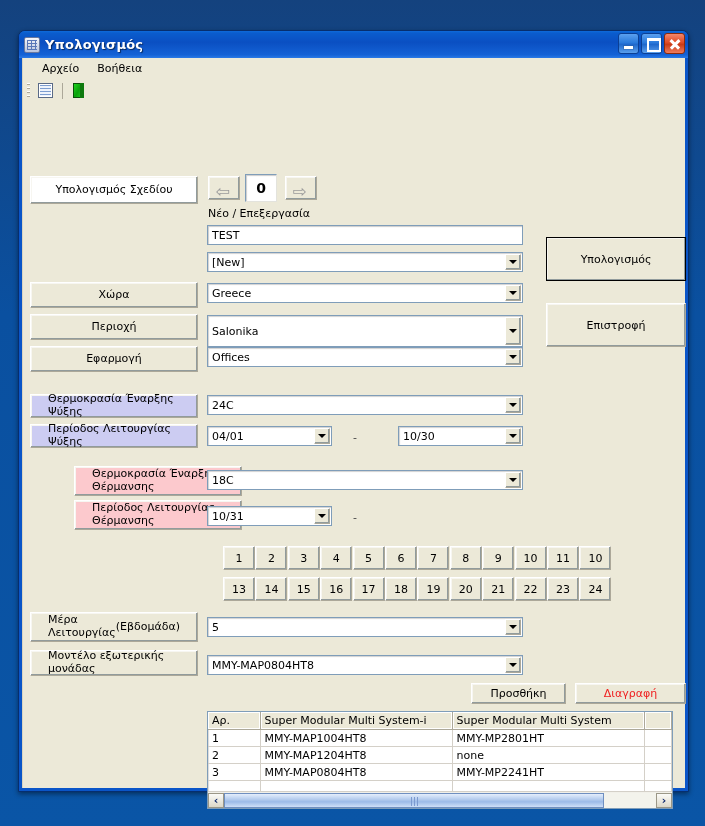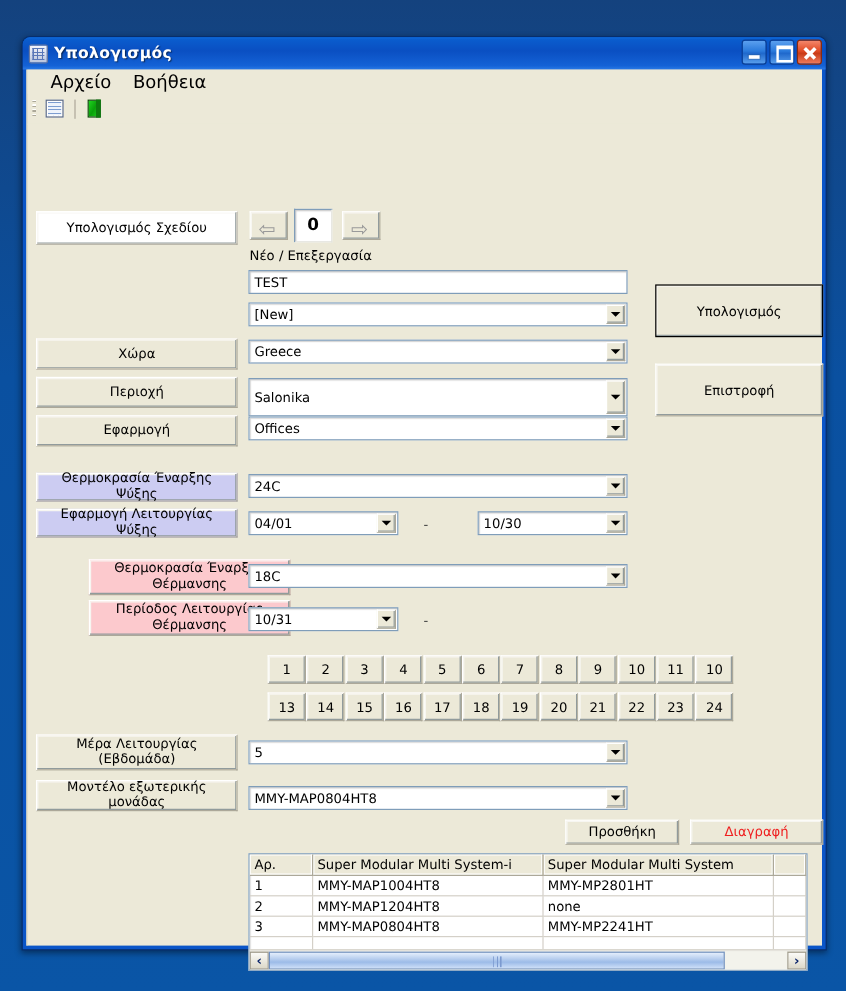--- a/index.html
+++ b/index.html
@@ -91,21 +91,21 @@
     height: calc(100% - 27px);
     position: relative;
     border-left: 1px solid #d9d4c0;
   }
 
   
   #menubar {
     height: 20px;
     display: flex; align-items: center;
     padding-left: 10px;
-    font-size: 15px; color: #000;
+    font-size: 11px; color: #000;
     background: #ece9d8;
   }
   .menu-item { padding: 2px 9px; cursor: default; }
 
   
   #toolbar {
     height: 26px;
     display: flex; align-items: center;
     padding-left: 4px;
     border-bottom: 1px solid #ece9d8;
@@ -140,27 +140,27 @@
     background:#0e7a0e;
   }
 
   
   #form { position: relative; width:100%; height: calc(100% - 46px); }
 
   .lbl-btn {
     position: absolute;
     font-size: 11px; color:#000;
     display:flex; align-items:center; justify-content:center;
-    text-align:center; line-height:1.15;
+    line-height:1.15;
     background:#ece9d8;
     border: 1px solid;
     border-color: #ffffff #aca899 #aca899 #ffffff;
     box-shadow: inset -1px -1px 0 #919b9c, inset 1px 1px 0 #f7f6f1;
     cursor: default;
-    padding: 0 3px;
+    padding: 0 17px;
   }
   .lbl-btn.white { background:#ffffff; }
   .lbl-btn.blue  { background:#ccccf2; }
   .lbl-btn.pink  { background:#fcc9cd;margin-left:44px; }
 
   .btn {
     position:absolute;
     font-size:11px; color:#000;
     display:flex; align-items:center; justify-content:center;
     background:#ece9d8;
@@ -386,21 +386,21 @@
           <span>Offices</span>
           <span class="arrow"></span>
         </div>
 
         <div class="lbl-btn blue" style="left:7px; top:290px; width:168px; height:24px;">Θερμοκρασία Έναρξης Ψύξης</div>
         <div class="combo" style="left:184px; top:291px; width:316px; height:20px;">
           <span>24C</span>
           <span class="arrow"></span>
         </div>
 
-        <div class="lbl-btn blue" style="left:7px; top:320px; width:168px; height:24px;">Εφαρμογή Λειτουργίας Ψύξης</div>
+        <div class="lbl-btn blue" style="left:7px; top:320px; width:168px; height:24px;">Περίοδος Λειτουργίας Ψύξης</div>
         <div class="combo" style="left:184px; top:322px; width:125px; height:20px;">
           <span>04/01</span>
           <span class="arrow"></span>
         </div>
         <div class="dash" style="left:330px; top:327px;">-</div>
         <div class="combo" style="left:375px; top:322px; width:125px; height:20px;">
           <span>10/30</span>
           <span class="arrow"></span>
         </div>
 
@@ -412,21 +412,21 @@
 
         <div class="lbl-btn pink" style="left:7px; top:396px; width:168px; height:30px;">Περίοδος Λειτουργίας Θέρμανσης</div>
         <div class="combo" style="left:184px; top:402px; width:125px; height:20px;">
           <span>10/31</span>
           <span class="arrow"></span>
         </div>
         <div class="dash" style="left:330px; top:407px;">-</div>
 
         <div id="hours-grid"></div>
 
-        <div class="lbl-btn" style="left:7px; top:508px; width:168px; height:30px; flex-direction:column;">
+        <div class="lbl-btn" style="left:7px; top:508px; width:168px; height:30px; flex-direction:row;">
           <span>Μέρα Λειτουργίας</span>
           <span>(Εβδομάδα)</span>
         </div>
         <div class="combo" style="left:184px; top:513px; width:316px; height:20px;">
           <span>5</span>
           <span class="arrow"></span>
         </div>
 
         <div class="lbl-btn" style="left:7px; top:546px; width:168px; height:26px;">Μοντέλο εξωτερικής μονάδας</div>
         <div class="combo" style="left:184px; top:551px; width:316px; height:20px;">

